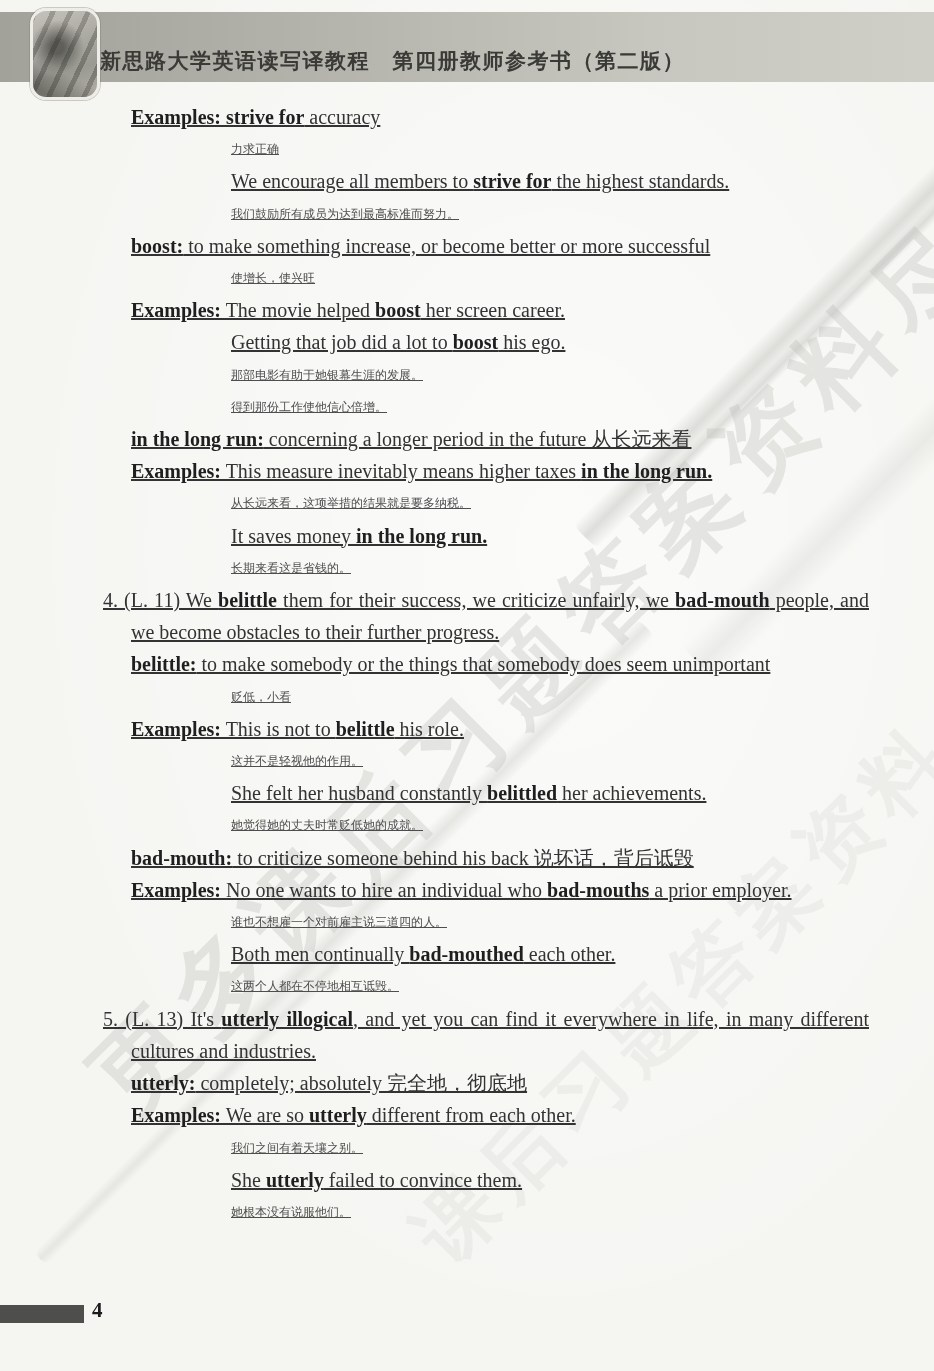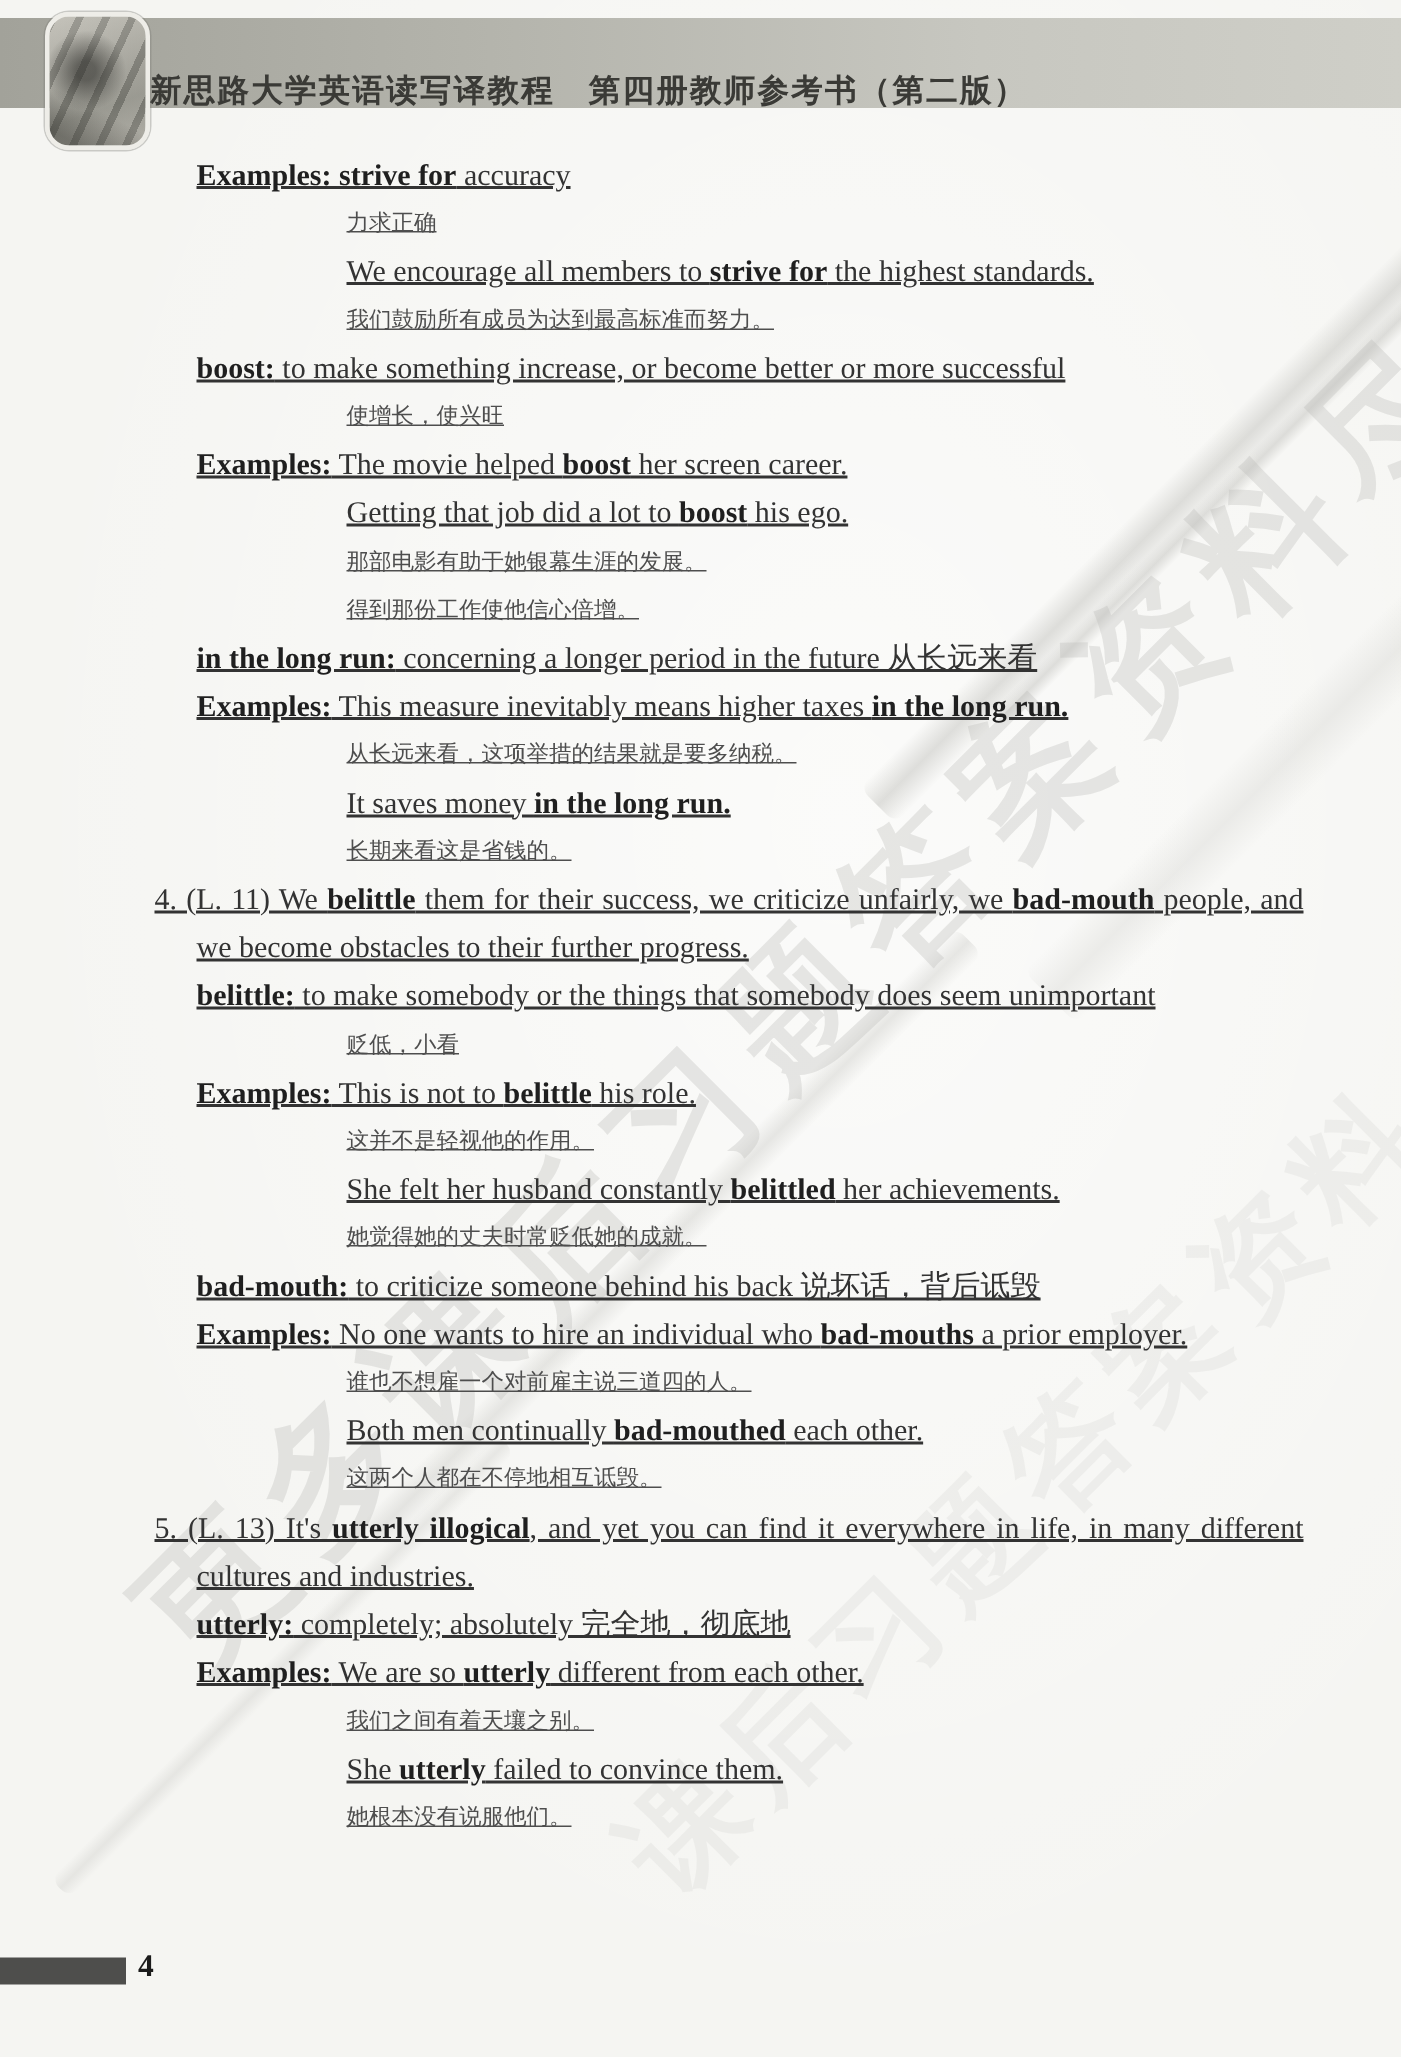--- a/index.html
+++ b/index.html
@@ -7,21 +7,21 @@
     width:934px;height:1371px;
     position:relative;overflow:hidden;
     background:
       radial-gradient(ellipse at 60% 40%, rgba(255,255,255,.6), rgba(0,0,0,0) 70%),
       #f5f5f2;
     font-family:"Liberation Serif","DejaVu Serif",serif;
     color:#333;
   }
   
   .header-band{
-    position:absolute;left:0;top:12px;width:934px;height:60px;
+    position:absolute;left:0;top:12px;width:934px;height:70px;
     background:linear-gradient(90deg,#a2a29a 0%,#b4b4ac 35%,#c7c7c0 70%,#cfcfc8 100%);
   }
   .header-title{
     position:absolute;left:100px;top:36px;
     font-family:"Liberation Sans","DejaVu Sans",sans-serif;
     font-weight:bold;font-size:21px;line-height:26px;
     letter-spacing:1.5px;color:#3a3a36;white-space:nowrap;
   }
   .logo{
     position:absolute;left:30px;top:8px;width:64px;height:86px;
@@ -55,21 +55,21 @@
   .s5{left:700px;top:640px;width:520px;height:50px;opacity:.5;}
   
   .content{
     position:absolute;left:103px;top:101px;width:766px;
     font-size:20px;line-height:32.2px;color:#333;
   }
   .ln{min-height:32.2px;text-decoration:underline;}
   .ind1{padding-left:28px;}
   .ind2{padding-left:128px;}
   .item{padding-left:28px;text-indent:-28px;text-align:justify;}
-  .zh{color:#4e4e4e;font-size:15px;}
+  .zh{color:#4e4e4e;font-size:12px;}
   .b{font-weight:bold;color:#1f1f1f;}
   
   .footer-bar{
     position:absolute;left:0;top:1305px;width:84px;height:18px;
     background:#4e4e4c;
   }
   .page-number{
     position:absolute;left:92px;top:1298px;
     font-weight:bold;font-size:21px;color:#1b1b1b;
     font-family:"Liberation Serif","DejaVu Serif",serif;

